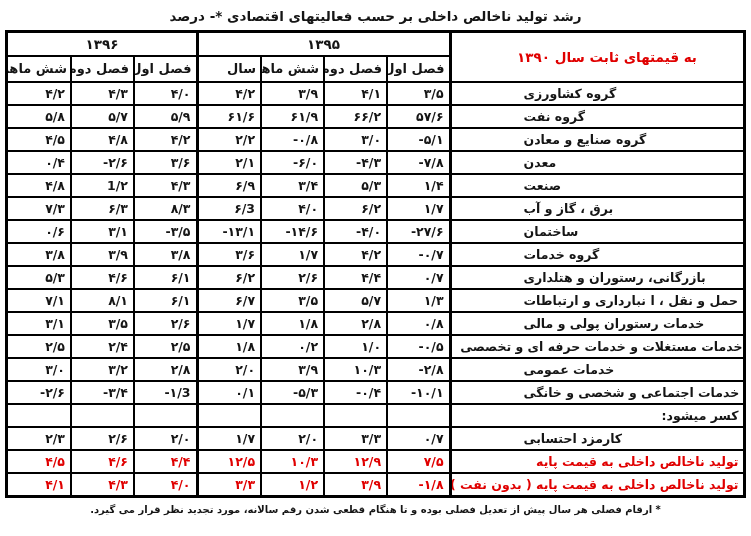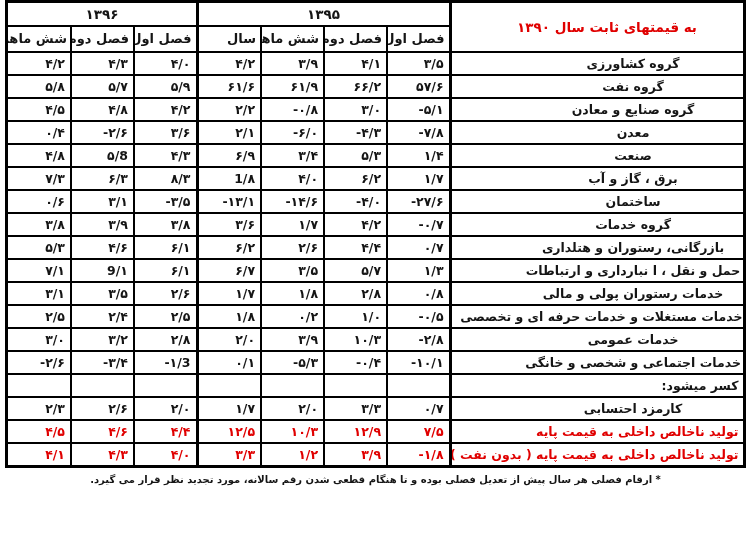--- a/index.html
+++ b/index.html
@@ -41,21 +41,21 @@
     padding: 0;
   }
   thead th.year   { height: 24px; font-size: 13.5px; text-align: center; }
   thead th.q      { height: 26px; font-size: 13px; text-align: right; padding-left: 0; padding-right: 4px; }
   th.corner       { color: var(--red); font-size: 13.5px; text-align: center; padding-left: 20px; }
   
   th.corner, td.label       { border-left-width: 3px; }
   th.year.y95, .sep         { border-left-width: 3px; }
   tbody td { height: 21px; line-height: 21px; font-size: 12.5px; }
   td.label {
-    text-align: center;
+    text-align: left;
     padding-left: 72px;
     font-size: 12.5px;
   }
   td.val {
     direction: ltr;
     text-align: right;
     padding-right: 5px;
   }
   tr.row-section td.label,
   tr.row-red td.label {
@@ -69,20 +69,21 @@
     font-size: 10px;
     color: var(--ink);
     text-align: center;
     padding-top: 6px;
   }
 </style>
 </head>
 <body>
 
 <div class="page">
+  <div class="title">رشد تولید ناخالص داخلی بر حسب فعالیتهای اقتصادی *- درصد</div>
 
   <table class="gdp">
     <colgroup>
       <col style="width:294px">
       <col style="width:63px">
         <col style="width:63px">
         <col style="width:63px">
         <col style="width:64px">
       <col style="width:63px">
         <col style="width:63px">
@@ -145,29 +146,29 @@
     <td class="val">-۲/۶</td>
     <td class="val">۰/۴</td>
   </tr>
         <tr class="row-normal">
     <td class="label">صنعت</td>
     <td class="val">۱/۴</td>
     <td class="val">۵/۳</td>
     <td class="val">۳/۴</td>
     <td class="val sep">۶/۹</td>
     <td class="val">۴/۳</td>
-    <td class="val">۵/8</td>
+    <td class="val">1/۲</td>
     <td class="val">۴/۸</td>
   </tr>
         <tr class="row-normal">
     <td class="label">برق ، گاز و آب</td>
     <td class="val">۱/۷</td>
     <td class="val">۶/۲</td>
     <td class="val">۴/۰</td>
-    <td class="val sep">1/۸</td>
+    <td class="val sep">۶/3</td>
     <td class="val">۸/۳</td>
     <td class="val">۶/۳</td>
     <td class="val">۷/۳</td>
   </tr>
         <tr class="row-normal">
     <td class="label">ساختمان</td>
     <td class="val">-۲۷/۶</td>
     <td class="val">-۴/۰</td>
     <td class="val">-۱۴/۶</td>
     <td class="val sep">-۱۳/۱</td>
@@ -195,21 +196,21 @@
     <td class="val">۴/۶</td>
     <td class="val">۵/۳</td>
   </tr>
         <tr class="row-normal">
     <td class="label">حمل و نقل ، ا نبارداری و ارتباطات</td>
     <td class="val">۱/۳</td>
     <td class="val">۵/۷</td>
     <td class="val">۳/۵</td>
     <td class="val sep">۶/۷</td>
     <td class="val">۶/۱</td>
-    <td class="val">9/۱</td>
+    <td class="val">۸/۱</td>
     <td class="val">۷/۱</td>
   </tr>
         <tr class="row-normal">
     <td class="label">خدمات رستوران پولی و مالی</td>
     <td class="val">۰/۸</td>
     <td class="val">۲/۸</td>
     <td class="val">۱/۸</td>
     <td class="val sep">۱/۷</td>
     <td class="val">۲/۶</td>
     <td class="val">۳/۵</td>

